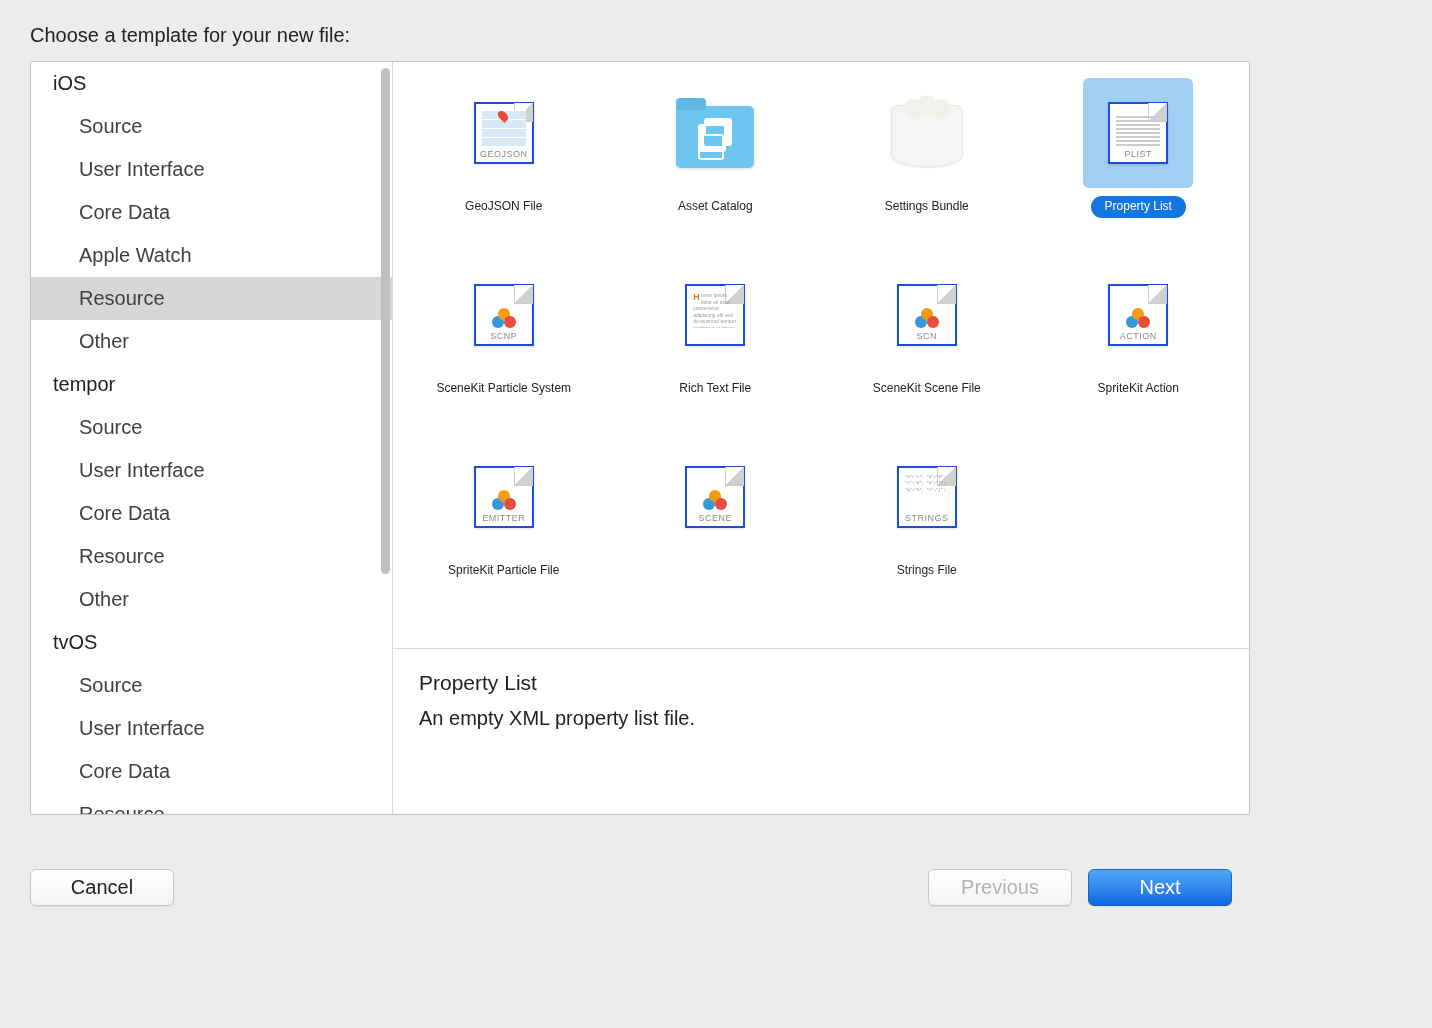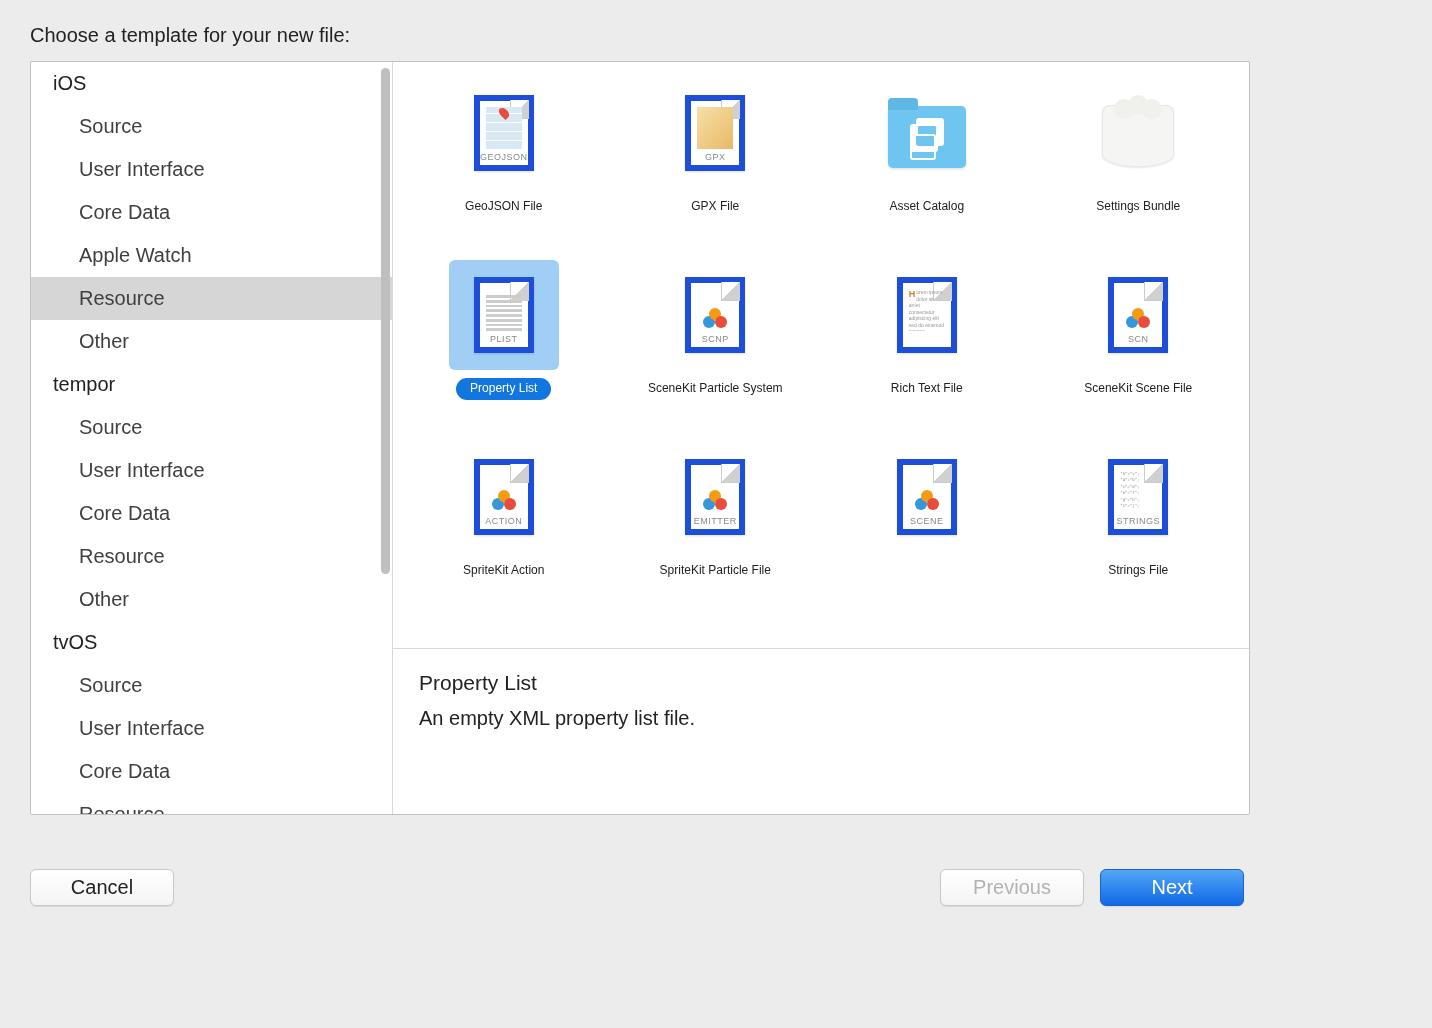--- a/index.html
+++ b/index.html
@@ -110,23 +110,23 @@
       min-height: 52px;
     }
     .template-item.selected .template-label {
       background: #1176e0;
       color: #fff;
       display: inline-block;
       min-height: auto;
     }
     .file-icon {
       width: 60px;
-      height: 76px;
+      height: 62px;
       background: #fff;
-      border: 6px solid #1d4ed8;
+      border: 2px solid #1d4ed8;
       position: relative;
       box-shadow: 0 1px 2px rgba(0,0,0,0.12);
       display: flex;
       flex-direction: column;
       justify-content: flex-end;
     }
     .file-icon::before {
       content: "";
       position: absolute;
       top: -1px; right: -1px;
@@ -179,21 +179,21 @@
       border-top: 1px solid #d8d8d8;
       padding: 22px 26px;
       height: 166px;
     }
     .detail-title { font-size: 21px; font-weight: 400; margin-bottom: 12px; color:#222;}
     .detail-desc { font-size: 20px; font-weight: 400; color:#222;}
     .button-bar {
       position: absolute;
       bottom: 14px;
       left: 30px;
-      right: 36px;
+      right: 48px;
       display: flex;
       align-items: flex-end;
     }
     .btn {
       font-size: 20px;
       padding: 6px 0;
       width: 144px;
       text-align: center;
       border-radius: 6px;
       border: 1px solid #c8c8c8;
@@ -250,29 +250,20 @@
               <div class="icon-wrap">
                 <div class="file-icon">
                   <div class="inner geojson-inner"></div>
                   <div class="tag">GEOJSON</div>
                 </div>
               </div>
               <div class="template-label">GeoJSON File</div>
             </div>
             <div class="template-item">
               <div class="icon-wrap">
-                <div class="file-icon">
-                  <div class="inner gpx-inner"></div>
-                  <div class="tag">GPX</div>
-                </div>
-              </div>
-              <div class="template-label">GPX File</div>
-            </div>
-            <div class="template-item">
-              <div class="icon-wrap">
                 <div class="folder-icon">
                   <div class="folder-inner"></div>
                 </div>
               </div>
               <div class="template-label">Asset Catalog</div>
             </div>
             <div class="template-item">
               <div class="icon-wrap">
                 <div class="bundle-icon"></div>
               </div>

